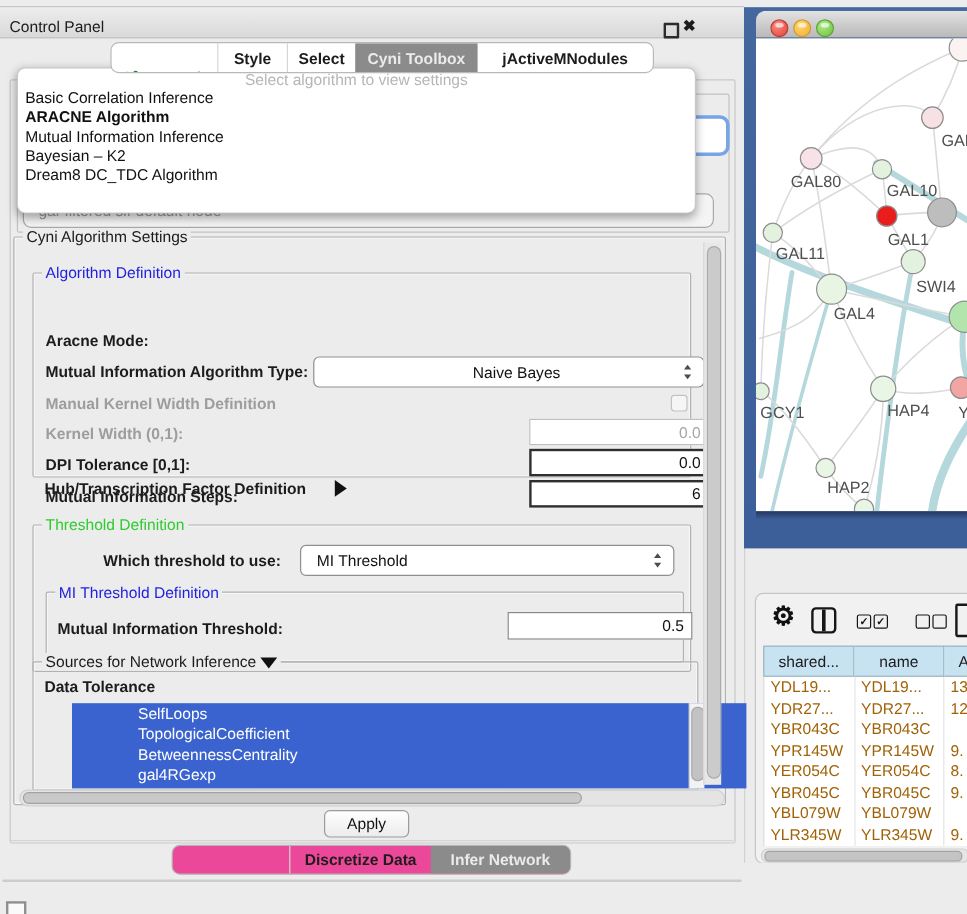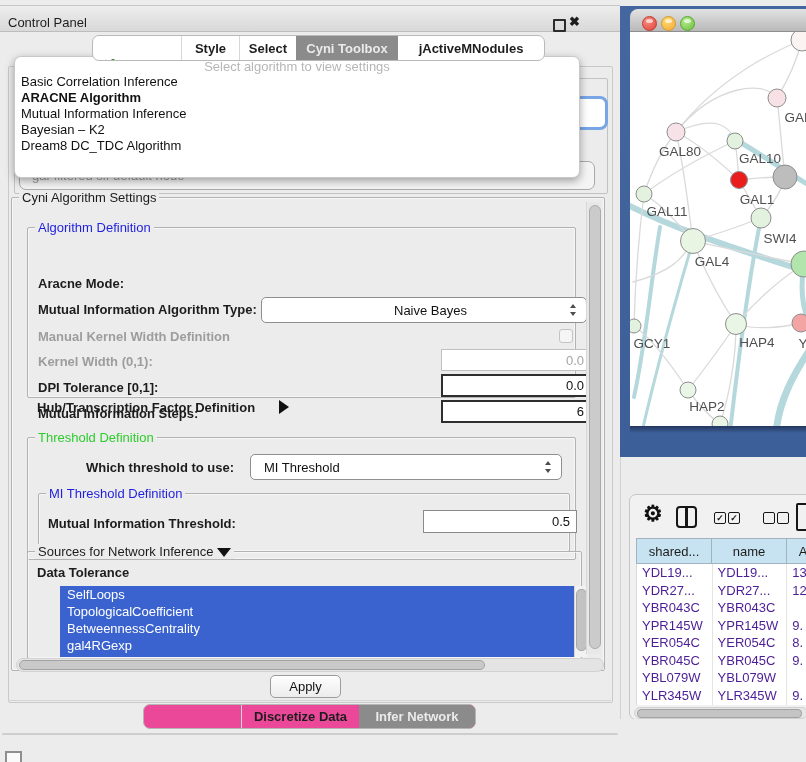--- a/index.html
+++ b/index.html
@@ -45,21 +45,21 @@
   .spin:before{top:0;border-bottom:4px solid #4c4c4c;}
   .spin:after{bottom:0;border-top:4px solid #4c4c4c;}
   .tfield{position:absolute;background:#fff;display:flex;align-items:center;justify-content:flex-end;padding-right:6px;font-size:13px;color:#111;}
   .tfield.dis{border:1px solid #c0c0c0;color:#a6a6a6;}
   .tfield.strong{border:2px solid #2e2e2e;}
   .tfield.mid{border:1px solid #8a8a8a;}
   .checkbox{position:absolute;width:12px;height:12px;border:1px solid #c3c3c3;border-radius:3px;background:#f5f5f5;}
   .tri-right{display:inline-block;width:0;height:0;border-top:7px solid transparent;border-bottom:7px solid transparent;border-left:10px solid #111;vertical-align:middle;}
   .tri-down{display:inline-block;width:0;height:0;border-left:7px solid transparent;border-right:7px solid transparent;border-top:9px solid #111;vertical-align:middle;}
 
-  .attr-list{left:32px;top:34px;width:514px;height:71px;background:#3a63cf;overflow:hidden;}
+  .attr-list{left:32px;top:34px;width:514px;height:71px;background:#3a63cf;overflow:hidden;padding-left:48px;}
   .attr-item{font-size:13px;color:#fff;line-height:17px;padding-left:7px;white-space:nowrap;}
   .list-vscroll{left:546px;top:34px;width:12px;height:71px;background:#f2f2f2;border-left:1px solid #d5d5d5;}
   .list-vthumb{position:absolute;left:1px;top:3px;width:9px;height:60px;background:#c2c2c2;border:1px solid #a8a8a8;border-radius:5px;}
 
   .hscroll{left:4px;top:460px;width:586px;height:12px;background:#e4e4e4;border:1px solid #d2d2d2;border-radius:7px;}
   .hthumb{position:absolute;left:2px;top:1px;width:464px;height:8px;background:#c9c9c9;border:1px solid #a2a2a2;border-radius:5px;}
   .vscroll{left:574px;top:4px;width:14px;height:452px;background:#e8e8e8;border-left:1px solid #d8d8d8;}
   .vthumb{position:absolute;left:1.5px;top:3px;width:10px;height:442px;background:#cbcbcb;border:1px solid #ababab;border-radius:6px;}
 
   .apply-btn{left:270px;top:675px;width:69px;height:21px;background:linear-gradient(#fefefe,#ececec);border:1px solid #9b9b9b;border-radius:5px;display:flex;align-items:center;justify-content:center;font-size:13px;color:#111;z-index:2;}
@@ -87,21 +87,21 @@
   .columns-icon:before{content:"";position:absolute;left:7px;top:0;width:2.5px;height:100%;background:#161616;}
   .cb{position:absolute;width:10px;height:10px;border:1.5px solid #161616;border-radius:2px;font-size:9px;font-weight:bold;color:#161616;line-height:10px;text-align:center;}
   .doc-icon{left:166px;top:8px;width:16px;height:24px;border:2.5px solid #161616;border-radius:2px;background:#f1f1f1;}
   .doc-icon:before{content:"";position:absolute;right:-2px;top:-2px;border-left:7px solid transparent;border-top:7px solid #f1f1f1;box-shadow:-1px 1px 0 #161616;}
   .tp-table{left:6px;top:43px;width:184px;}
   .tp-header{display:flex;height:26px;}
   .tp-hcell{box-sizing:border-box;background:#c7e3f1;border:1px solid #9fb4bf;border-left:none;display:flex;align-items:center;justify-content:center;font-size:13px;color:#1c1c1c;}
   .tp-hcell:first-child{border-left:1px solid #9fb4bf;}
   .tp-rows{height:141px;overflow:hidden;background:#fff;border-left:1px solid #d9d9d9;}
   .tp-row{display:flex;height:17.5px;}
-  .tp-cell{box-sizing:border-box;padding-left:5px;font-size:13px;color:#4c1d95;display:flex;align-items:center;border-right:1px solid #e4e4e4;white-space:nowrap;overflow:hidden;}
+  .tp-cell{box-sizing:border-box;padding-left:5px;font-size:13px;color:#a16207;display:flex;align-items:center;border-right:1px solid #e4e4e4;white-space:nowrap;overflow:hidden;}
   .tp-hscroll{left:4px;top:212px;width:172px;height:10px;background:#e6e6e6;border:1px solid #d0d0d0;border-radius:6px;}
   .tp-hthumb{position:absolute;left:2px;top:0.5px;width:163px;height:7px;background:#c4c4c4;border:1px solid #a2a2a2;border-radius:4px;}
   .below-card{left:620px;top:719px;width:186px;height:43px;background:#ececec;}
 </style>
 </head>
 <body>
 
 <div id="screen">
 
   <div class="abs left-region">

